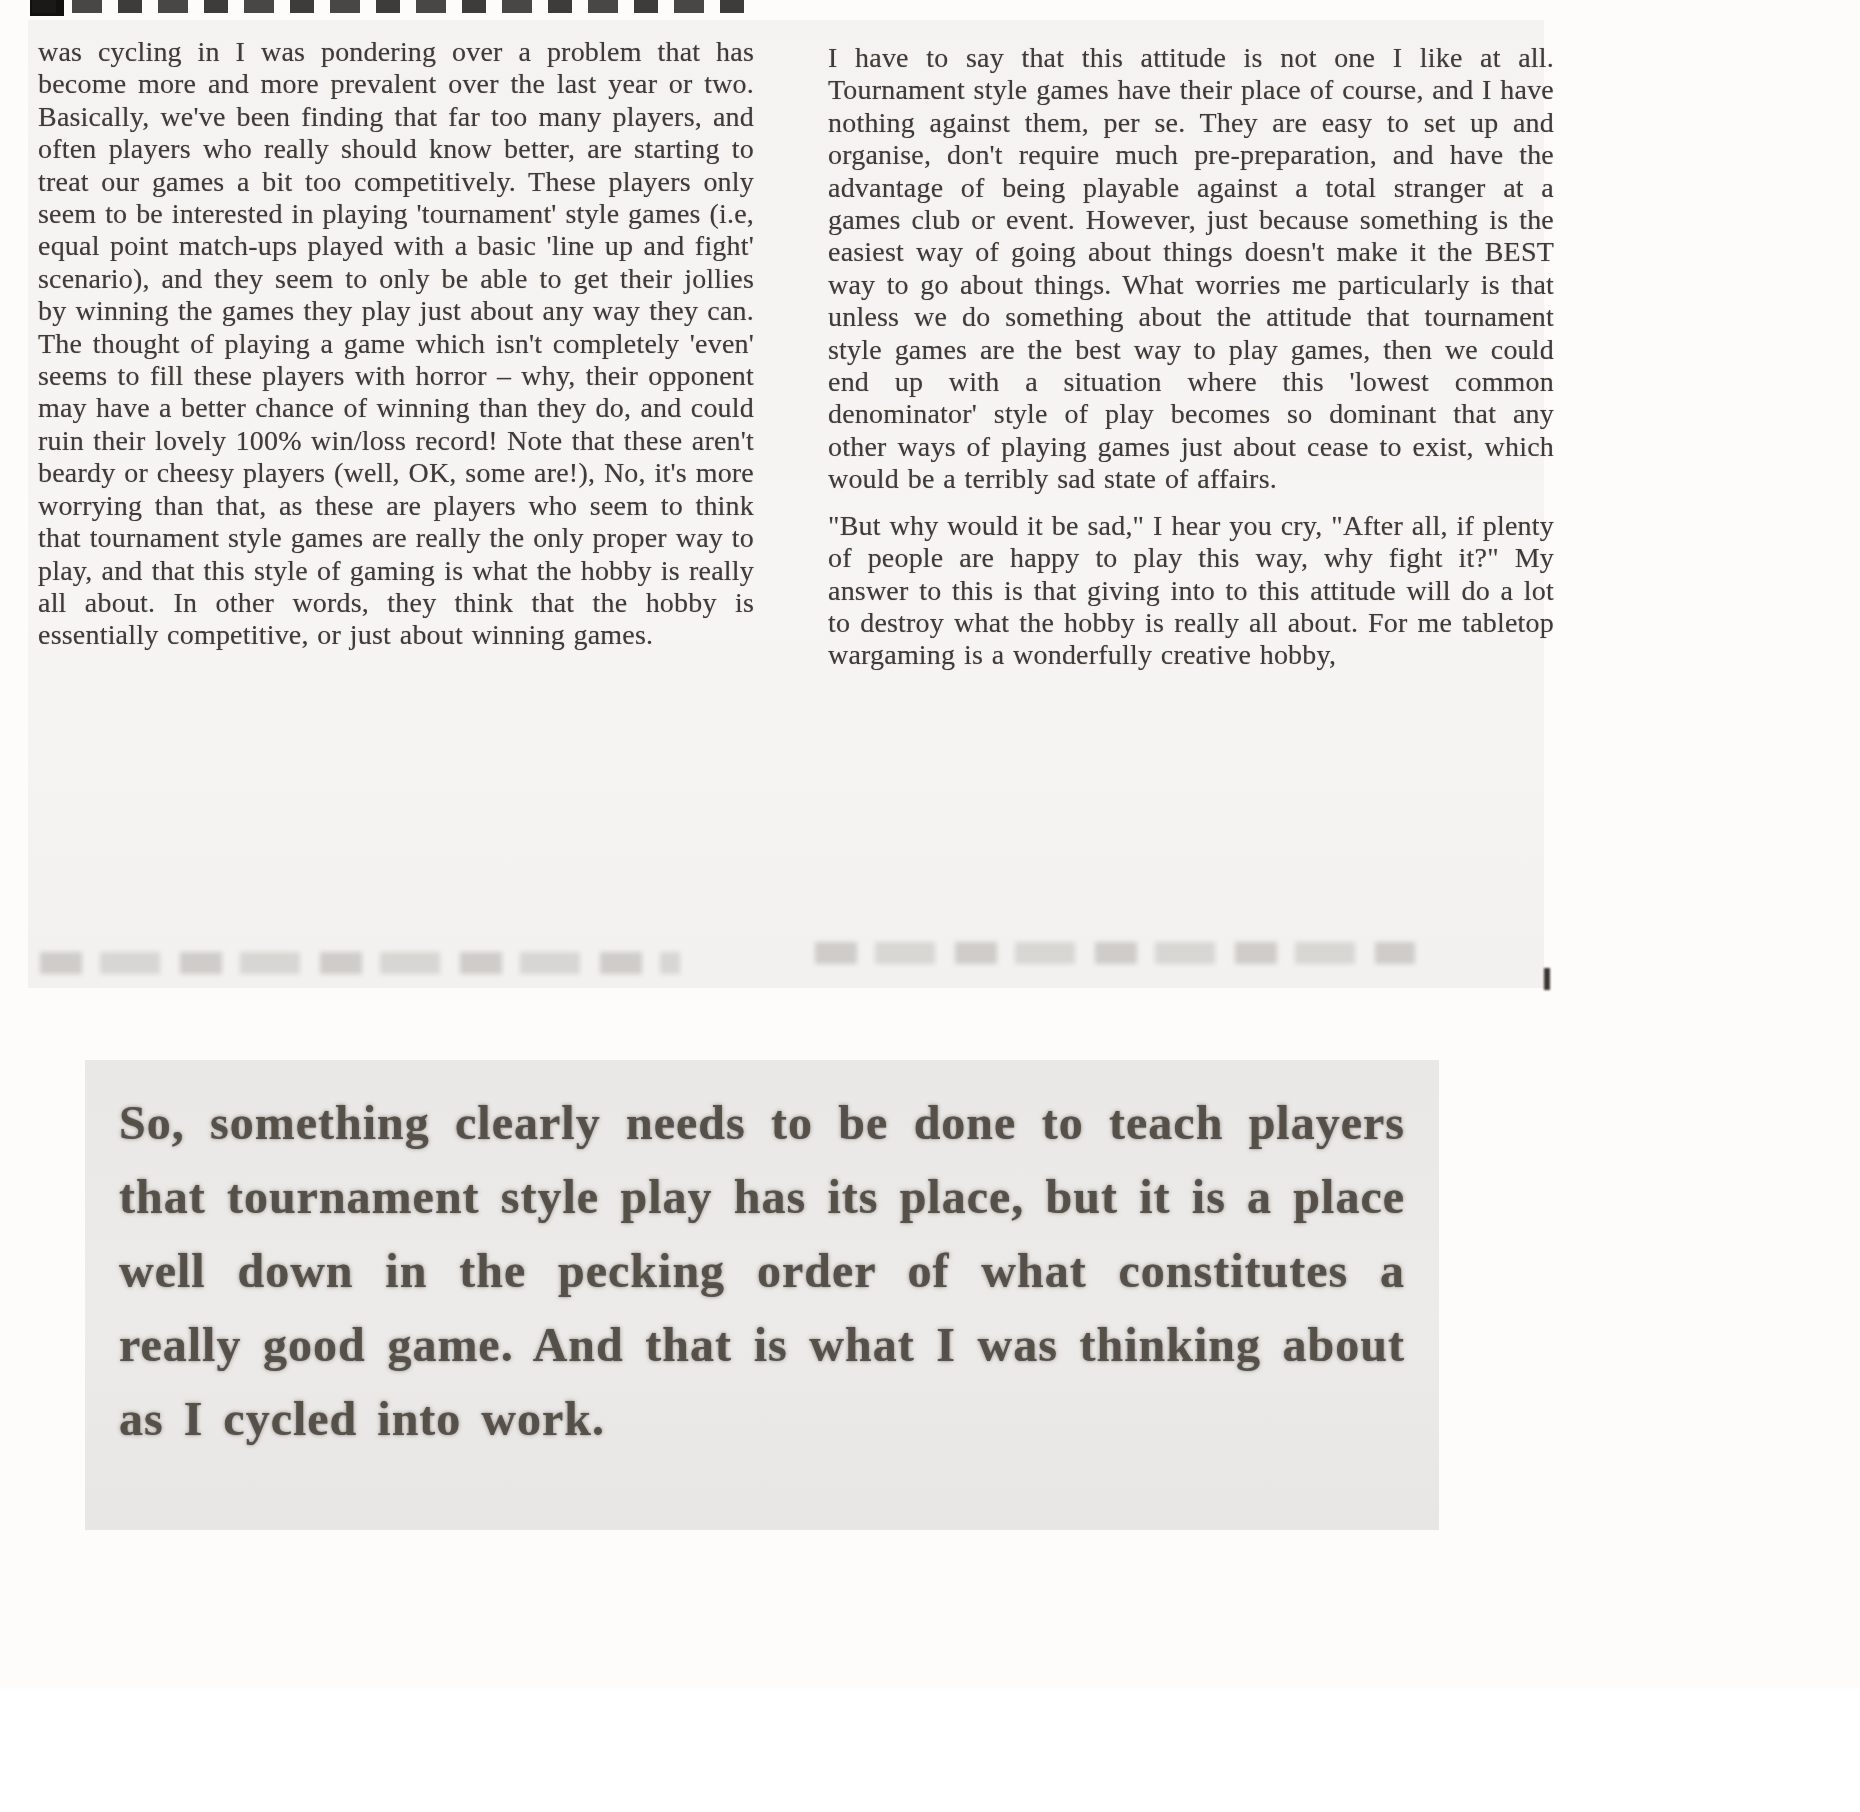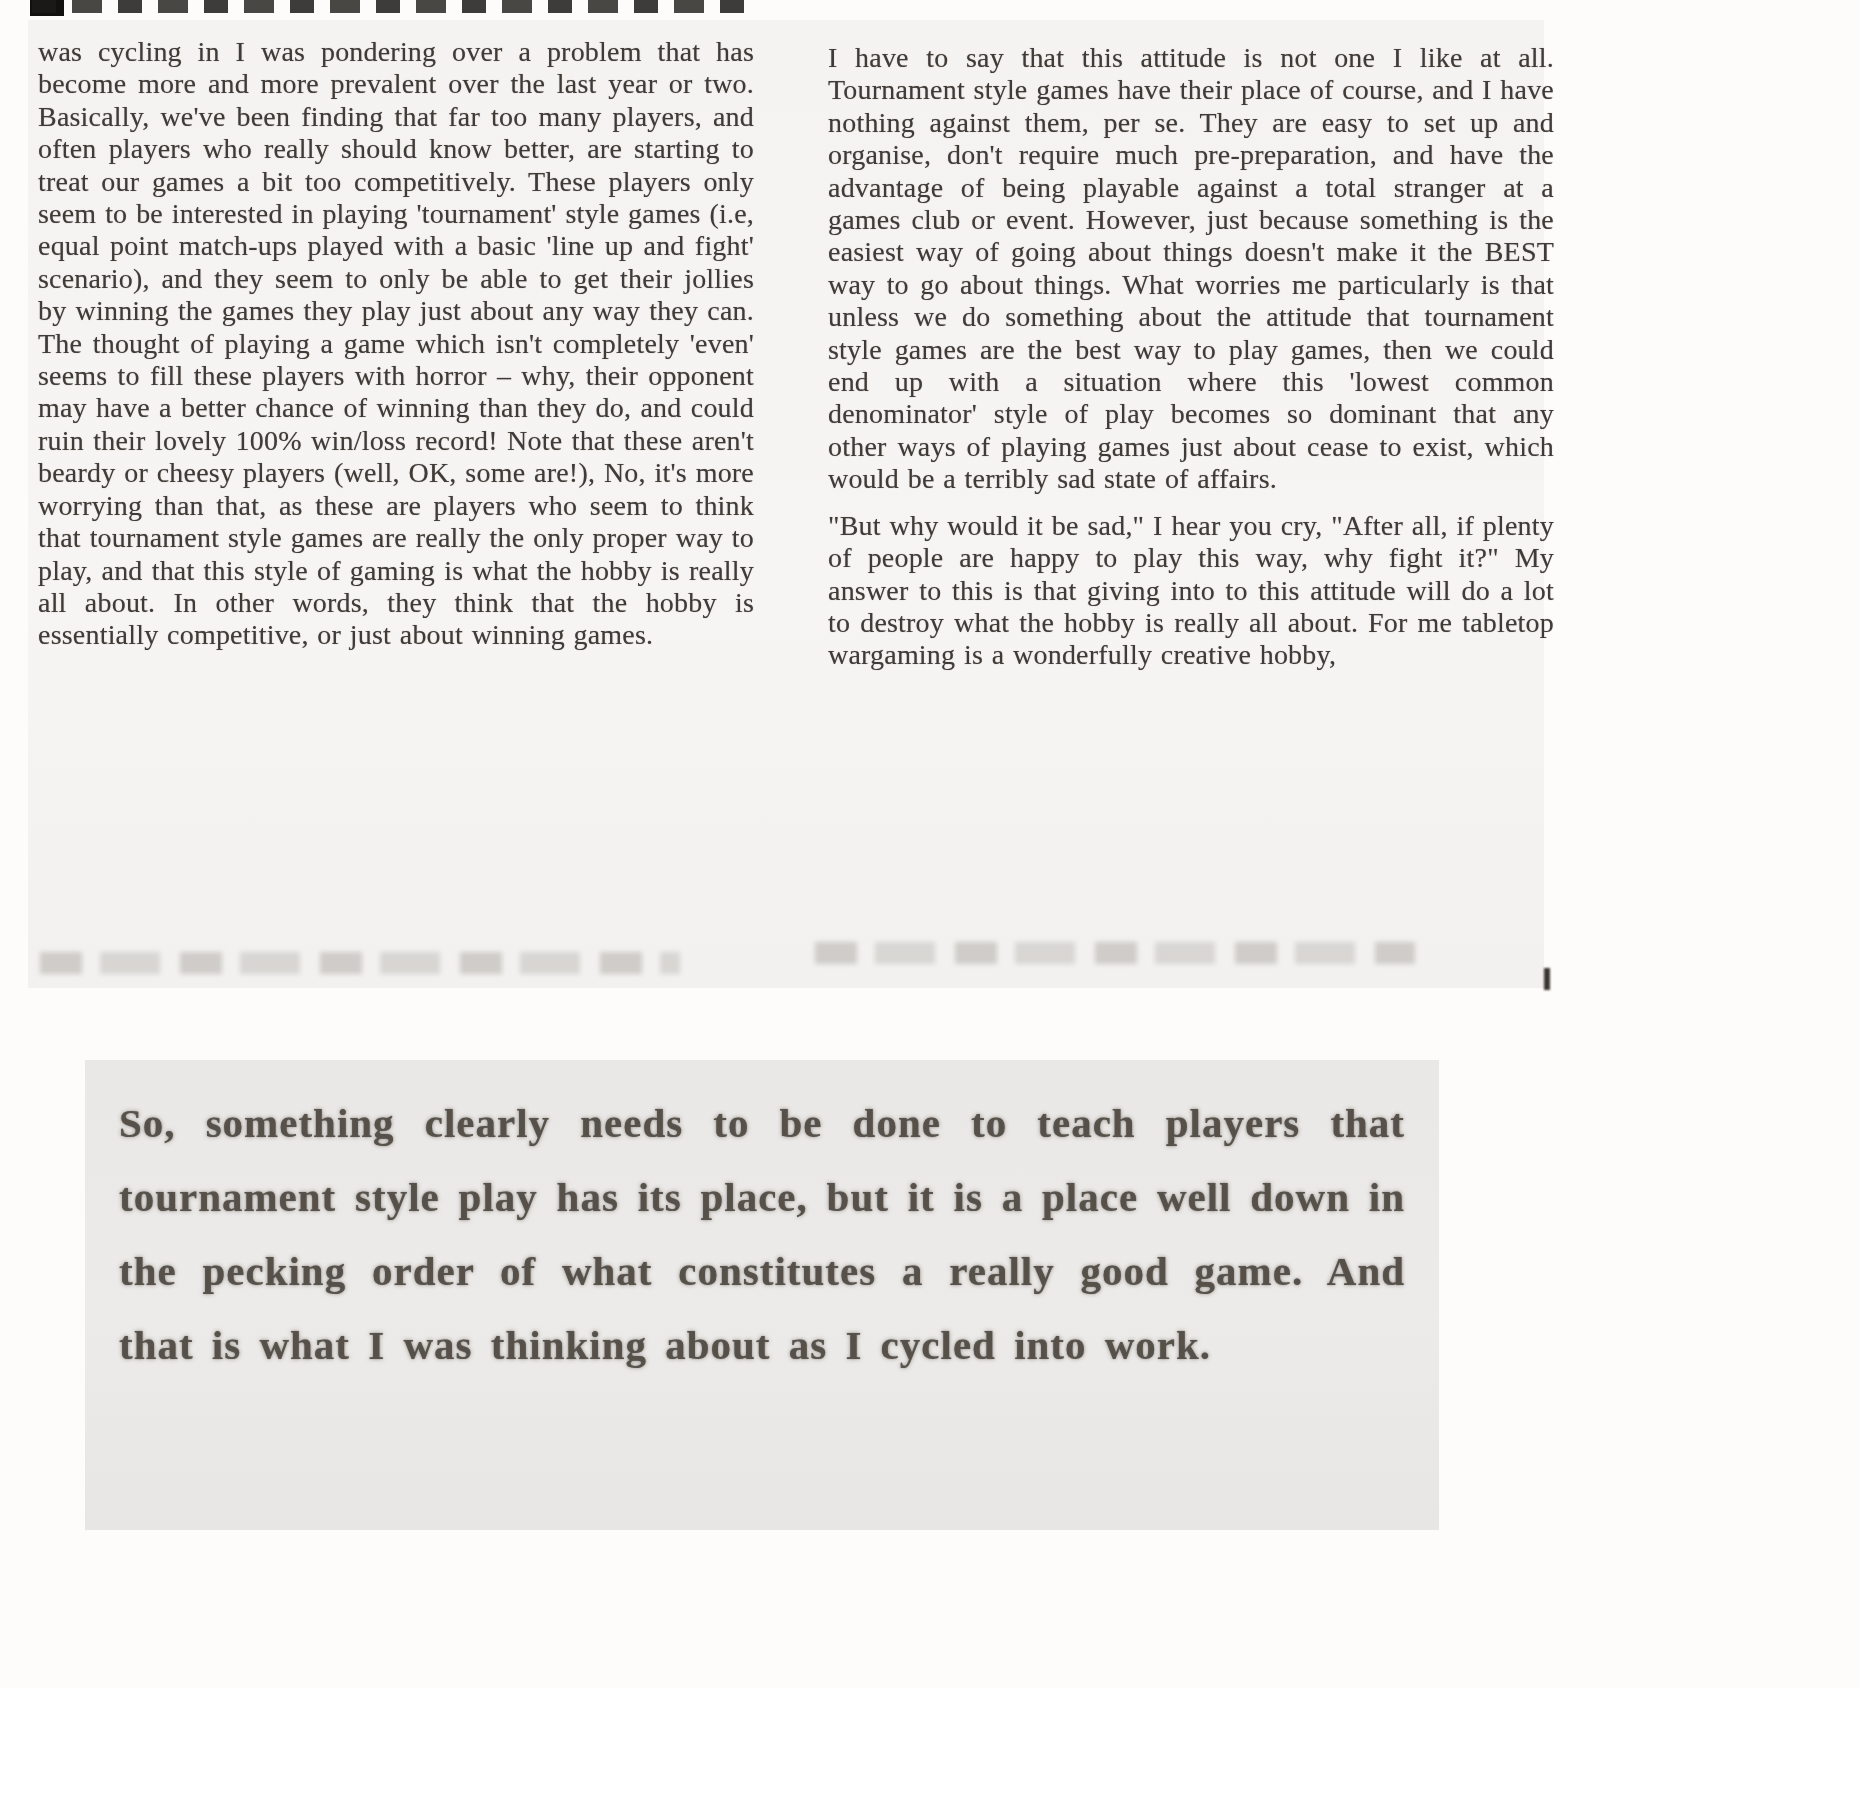--- a/index.html
+++ b/index.html
@@ -91,21 +91,21 @@
     left: 85px;
     top: 1060px;
     width: 1354px;
     min-height: 470px;
     box-sizing: border-box;
     background: linear-gradient(180deg, #eae8e6 0%, #edebe9 55%, #e8e6e4 100%);
     padding: 26px 34px 30px 34px;
   }
   .pull-quote p {
     margin: 0;
-    font-size: 41px;
+    font-size: 48px;
     font-weight: 700;
     line-height: 74px;
     text-align: justify;
     letter-spacing: 1px;
     word-spacing: 7px;
     color: rgba(82, 76, 69, 0.88);
     text-shadow: 0 0 4px rgba(82, 76, 69, 0.55),
                  0 0 1px rgba(82, 76, 69, 0.65);
     filter: blur(0.4px);
   }

